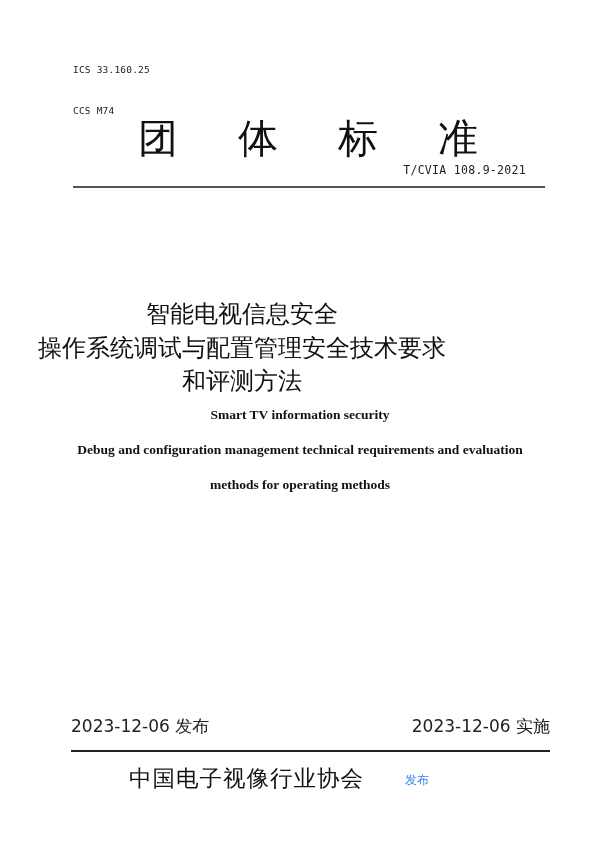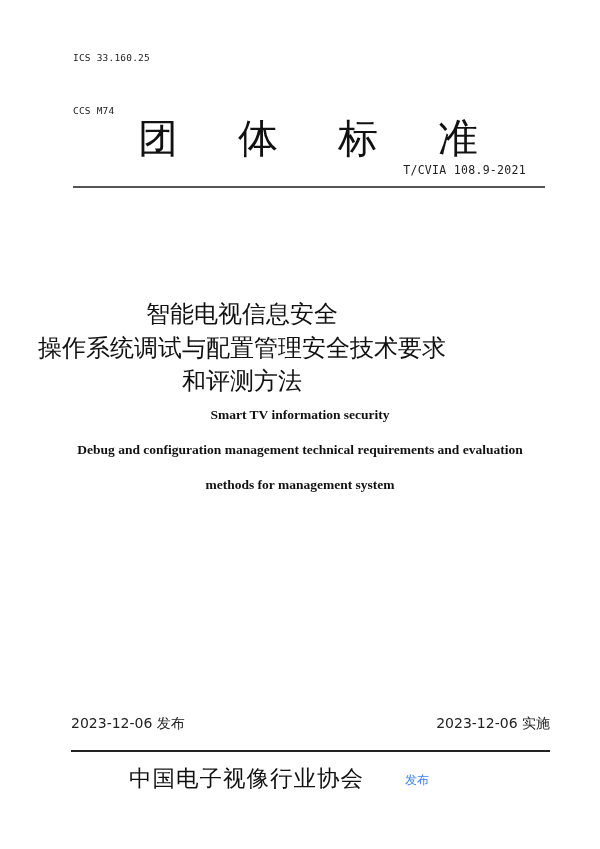--- a/index.html
+++ b/index.html
@@ -5,49 +5,49 @@
   html, body { margin:0; padding:0; background:#ffffff; }
   body { width:600px; height:849px; position:relative; overflow:hidden; color:#111; font-family:"DejaVu Sans", sans-serif; }
   .abs { position:absolute; }
   .meta { left:73px; font-family:"DejaVu Sans Mono","Liberation Mono", monospace; font-size:9.5px; color:#222; letter-spacing:0.2px; }
   .big-title { top:113px; left:0; width:600px; height:50px; }
   .big-title span { position:absolute; top:0; font-size:40px; line-height:50px; font-weight:400; color:#111; }
   .std-no { top:163px; right:74px; font-family:"DejaVu Sans Mono","Liberation Mono", monospace; font-size:11.5px; color:#222; letter-spacing:0.3px; }
   .rule-top { top:186px; left:73px; width:472px; height:1.5px; background:#555; }
   .cn-title { left:0; width:484px; text-align:center; font-size:24px; line-height:33px; color:#111; }
   .en-title { left:0; width:600px; text-align:center; font-family:"Liberation Serif","DejaVu Serif", serif; font-weight:bold; font-size:13.5px; color:#111; }
-  .date { top:715px; font-size:14px; color:#222;text-align:center; }
+  .date { top:715px; font-size:17px; color:#222;text-align:center; }
   .rule-bottom { top:750px; left:71px; width:479px; height:2px; background:#222; }
   .org { top:763px; left:129px; font-size:22.5px; color:#111; letter-spacing:1px; }
   .org-suffix { top:772px; left:405px; font-size:12px; color:#3b82f6; }
 </style>
 </head>
 <body>
 
-<div class="abs meta" style="top:52px;text-align:center;">ICS 33.160.25</div>
+<div class="abs meta" style="top:64px;text-align:center;">ICS 33.160.25</div>
 <div class="abs meta" style="top:74px;margin-top:31px;">CCS M74</div>
 
 <div class="abs big-title">
   <span style="left:138px;">团</span>
   <span style="left:238px;">体</span>
   <span style="left:338px;">标</span>
   <span style="left:438px;">准</span>
 </div>
 
 <div class="abs std-no">T/CVIA 108.9-2021</div>
 
 <div class="abs rule-top"></div>
 
 <div class="abs cn-title" style="top:298px;">智能电视信息安全</div>
 <div class="abs cn-title" style="top:332px;">操作系统调试与配置管理安全技术要求</div>
 <div class="abs cn-title" style="top:365px;">和评测方法</div>
 
 <div class="abs en-title" style="top:407px;">Smart TV information security</div>
 <div class="abs en-title" style="top:442px;">Debug and configuration management technical requirements and evaluation</div>
-<div class="abs en-title" style="top:477px;">methods for management system</div>
+<div class="abs en-title" style="top:477px;">methods for operating methods</div>
 
 <div class="abs date" style="left:71px;">2023-12-06 发布</div>
 <div class="abs date" style="right:50px;margin-left:12px;">2023-12-06 实施</div>
 
 <div class="abs rule-bottom"></div>
 
 <div class="abs org">中国电子视像行业协会</div>
 <div class="abs org-suffix">发布</div>
 
 </body></html>

